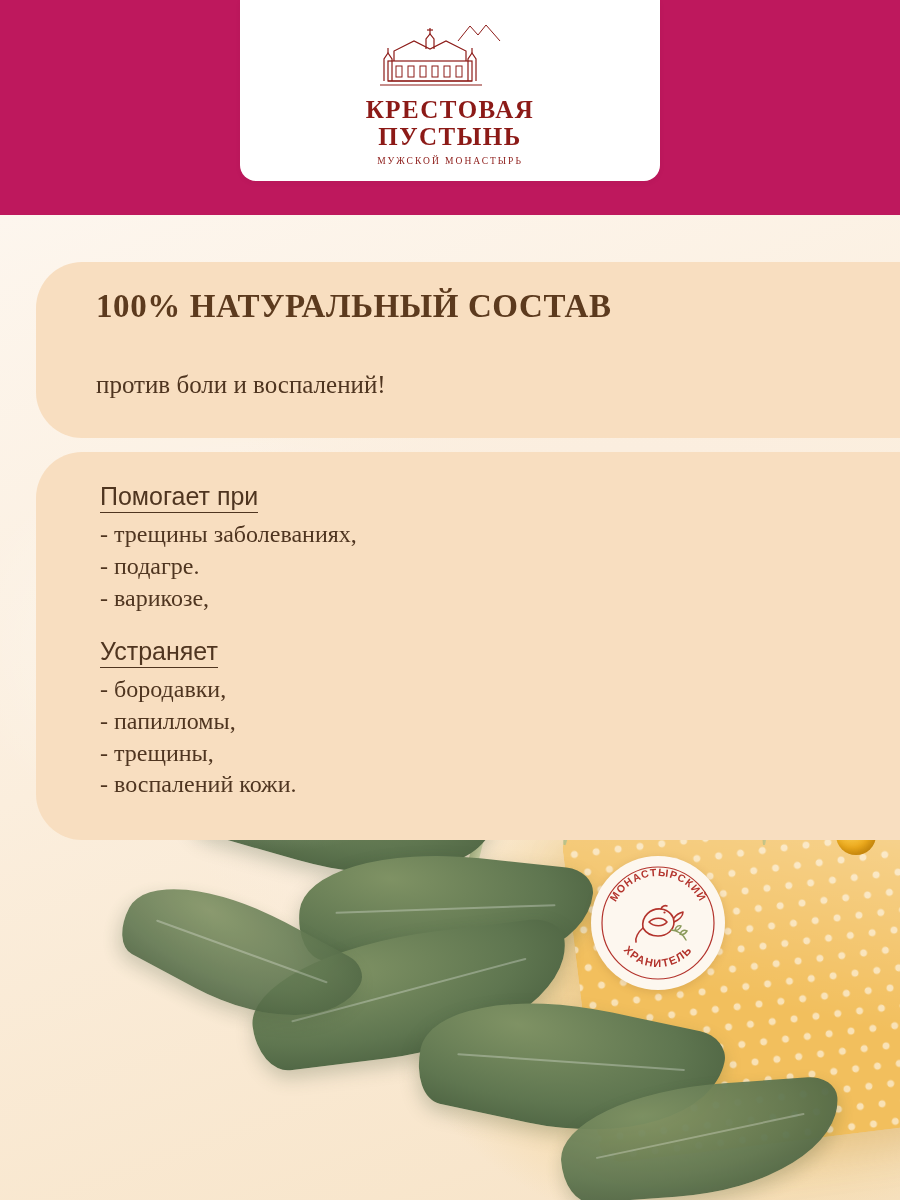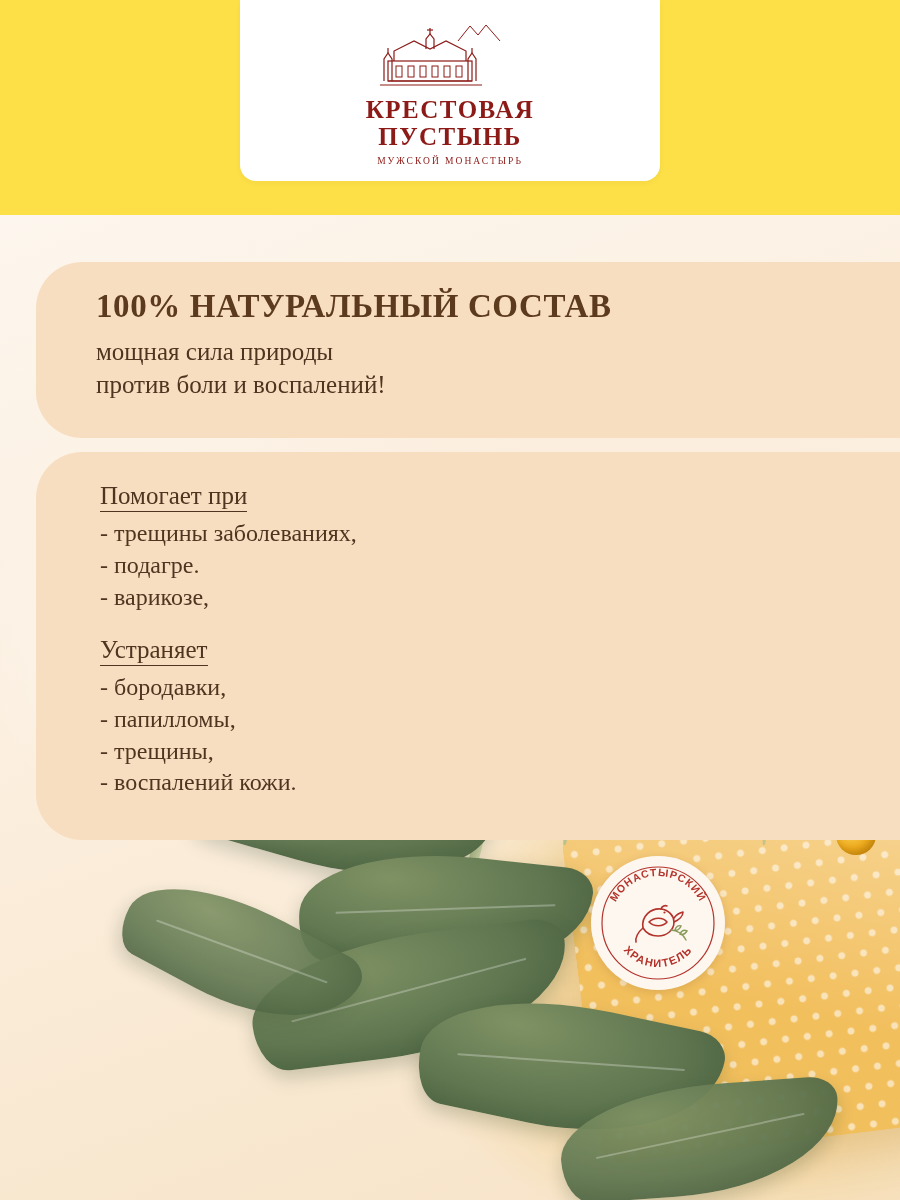--- a/index.html
+++ b/index.html
@@ -8,21 +8,21 @@
     background: #ffffff;
   }
   body {
     font-family: "Liberation Serif", serif;
   }
   .page {
     position: relative;
     width: 900px;
     height: 1200px;
     overflow: hidden;
-    background: #fde047;
+    background: #be185d;
   }
 
   
   .photo {
     position: absolute;
     left: 0;
     top: 215px;
     width: 900px;
     height: 985px;
     overflow: hidden;
@@ -205,21 +205,21 @@
     top: 452px;
     width: 864px;
     height: 388px;
     border-radius: 46px 0 0 46px;
     padding: 30px 0 0 64px;
     box-sizing: border-box;
   }
   .block-title {
     display: inline-block;
     color: #4f3520;
-    font-family: Liberation Serif, serif;
+    font-family: Liberation Sans, sans-serif;
     font-size: 25px;
     border-bottom: 1.5px solid #4f3520;
     padding-bottom: 1px;
     margin: 0 0 6px 0;
   }
   .item-list {
     list-style: none;
     margin: 0 0 22px 0;
     padding: 0;
   }
@@ -392,21 +392,21 @@
     <div class="logo-title">
       <div>КРЕСТОВАЯ</div>
       <div>ПУСТЫНЬ</div>
     </div>
     <div class="logo-sub">МУЖСКОЙ МОНАСТЫРЬ</div>
   </div>
 
   <div class="panel panel-top">
     <h1 class="headline">100% НАТУРАЛЬНЫЙ СОСТАВ</h1>
     <p class="subline">
-      <span>мощная сила природы</span><br>
+      <br>
       <span>против боли и воспалений!</span>
     </p>
   </div>
 
   <div class="panel panel-bottom">
 
     <div class="block-title">Помогает при</div>
     <ul class="item-list">
       <li>- трещины заболеваниях,</li>
       <li>- подагре.</li>

